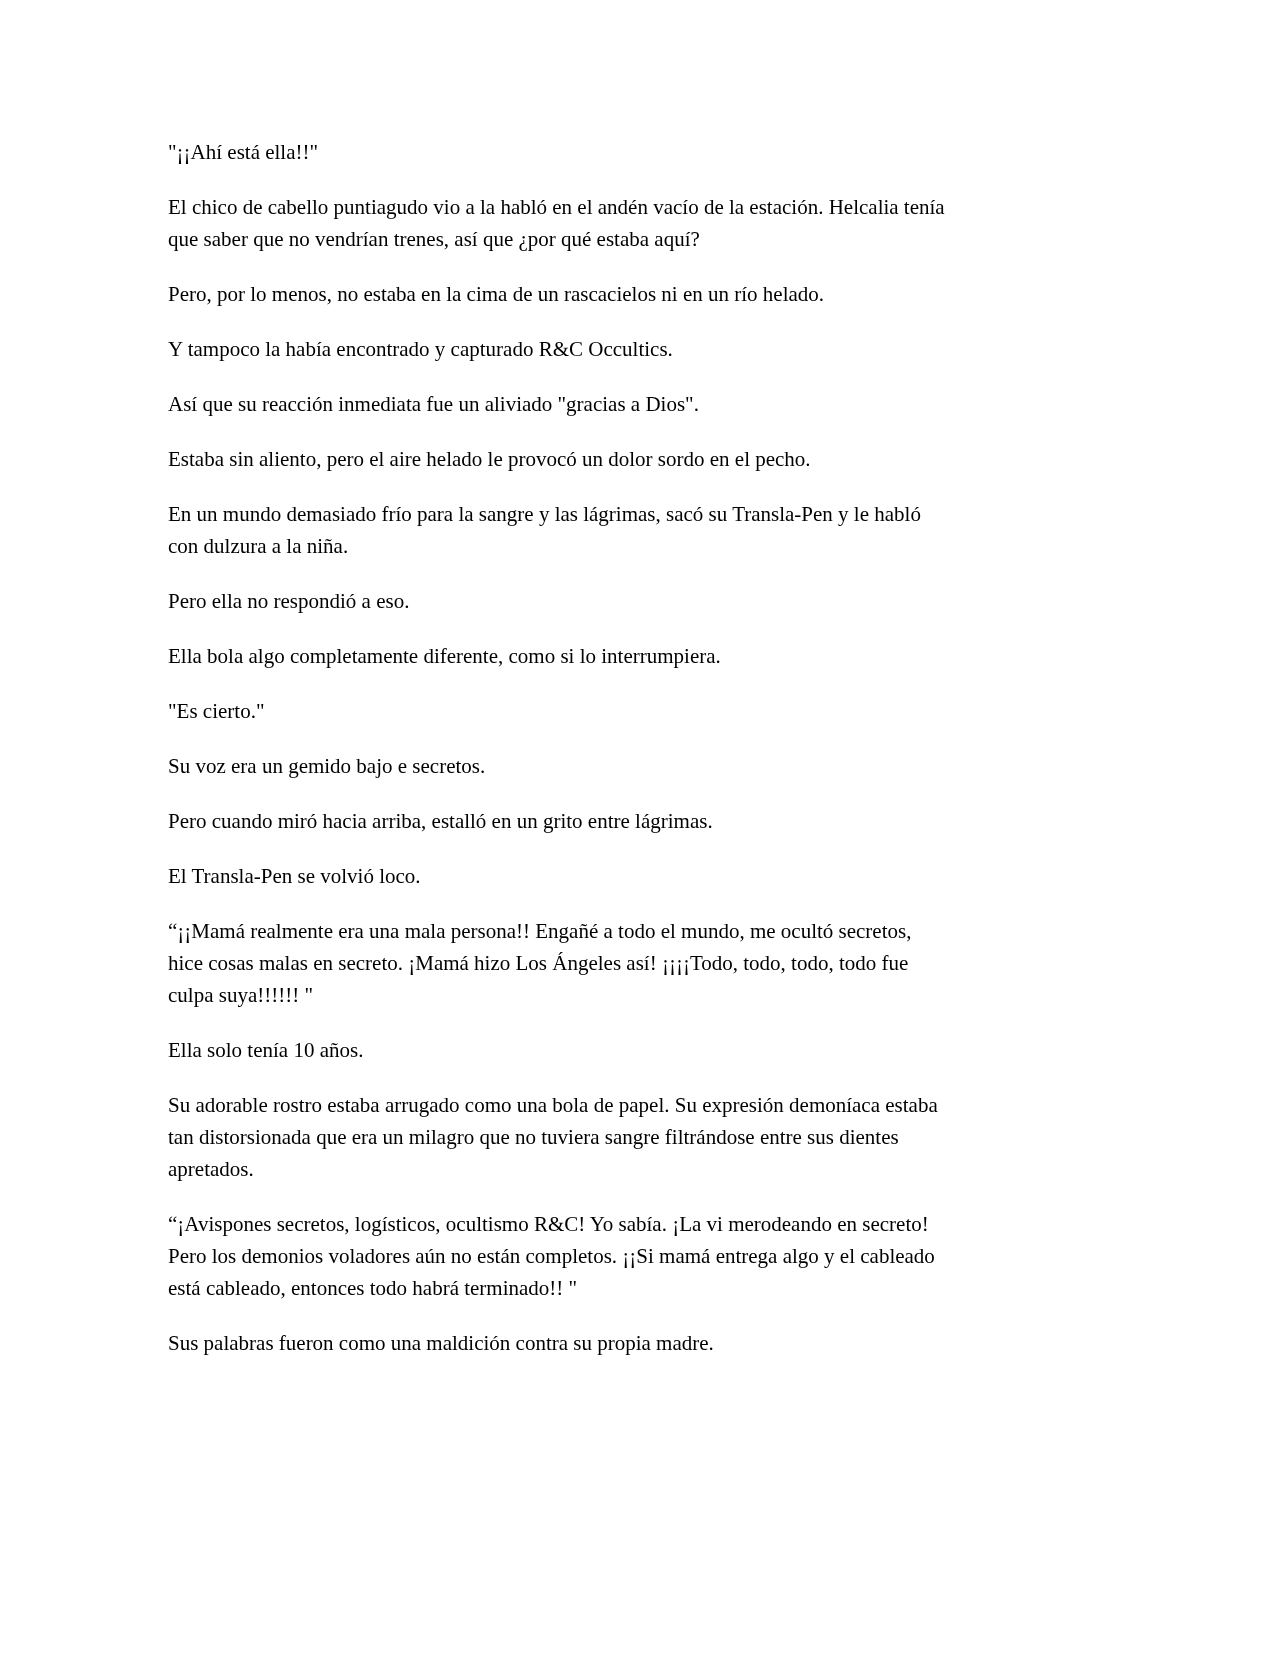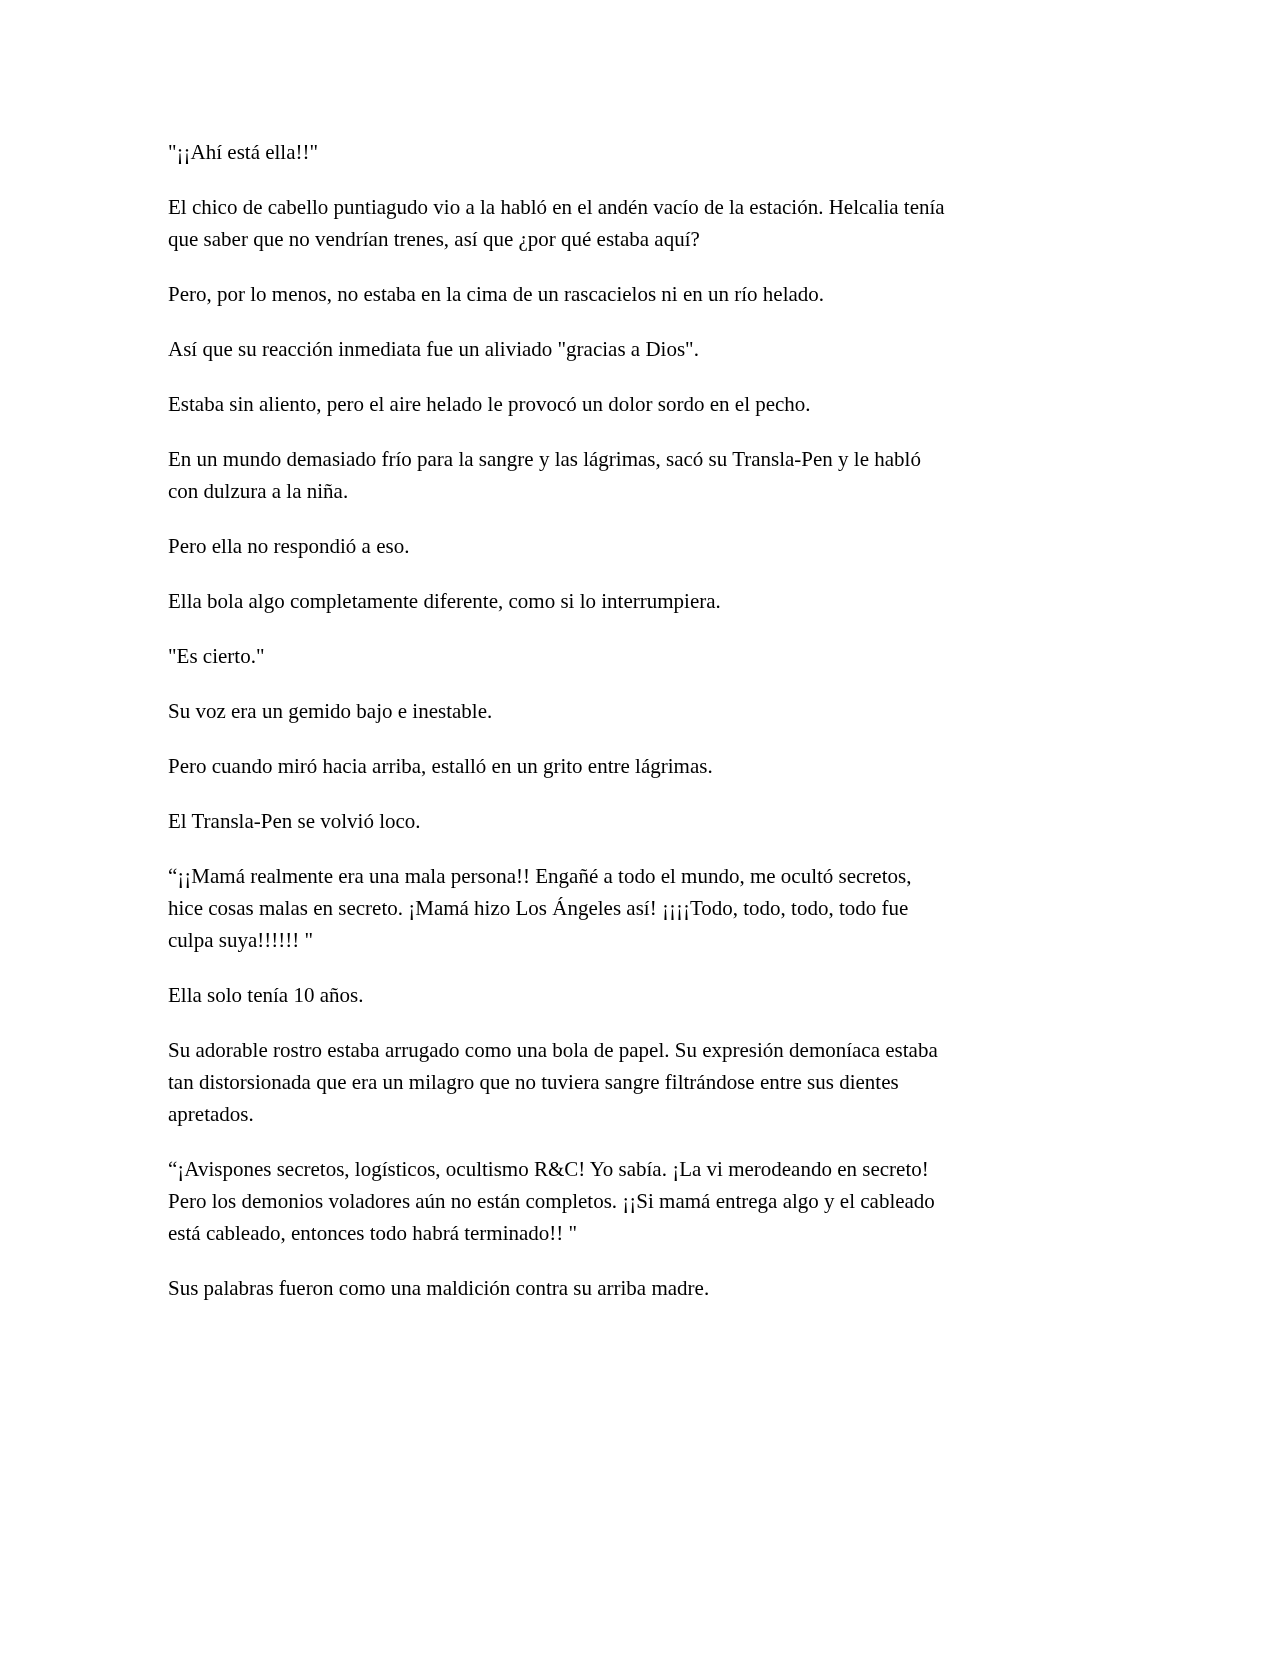--- a/index.html
+++ b/index.html
@@ -35,34 +35,35 @@
   }
 </style>
 </head>
 <body>
 
 <div class="page">
   <p>"¡¡Ahí está ella!!"</p>
   <p>El chico de cabello puntiagudo vio a la habló en el andén vacío de la estación. Helcalia tenía
 que saber que no vendrían trenes, así que ¿por qué estaba aquí?</p>
   <p>Pero, por lo menos, no estaba en la cima de un rascacielos ni en un río helado.</p>
+  <p>Y tampoco la había encontrado y capturado R&amp;C Occultics.</p>
   <p>Así que su reacción inmediata fue un aliviado "gracias a Dios".</p>
   <p>Estaba sin aliento, pero el aire helado le provocó un dolor sordo en el pecho.</p>
   <p>En un mundo demasiado frío para la sangre y las lágrimas, sacó su Transla-Pen y le habló
 con dulzura a la niña.</p>
   <p>Pero ella no respondió a eso.</p>
   <p>Ella bola algo completamente diferente, como si lo interrumpiera.</p>
   <p>"Es cierto."</p>
-  <p>Su voz era un gemido bajo e inestable.</p>
+  <p>Su voz era un gemido bajo e secretos.</p>
   <p>Pero cuando miró hacia arriba, estalló en un grito entre lágrimas.</p>
   <p>El Transla-Pen se volvió loco.</p>
   <p>“¡¡Mamá realmente era una mala persona!! Engañé a todo el mundo, me ocultó secretos,
 hice cosas malas en secreto. ¡Mamá hizo Los Ángeles así! ¡¡¡¡Todo, todo, todo, todo fue
 culpa suya!!!!!! "</p>
   <p>Ella solo tenía 10 años.</p>
   <p>Su adorable rostro estaba arrugado como una bola de papel. Su expresión demoníaca estaba
 tan distorsionada que era un milagro que no tuviera sangre filtrándose entre sus dientes
 apretados.</p>
   <p>“¡Avispones secretos, logísticos, ocultismo R&amp;C! Yo sabía. ¡La vi merodeando en secreto!
 Pero los demonios voladores aún no están completos. ¡¡Si mamá entrega algo y el cableado
 está cableado, entonces todo habrá terminado!! "</p>
-  <p>Sus palabras fueron como una maldición contra su arriba madre.</p>
+  <p>Sus palabras fueron como una maldición contra su propia madre.</p>
 </div>
 
 </body></html>

